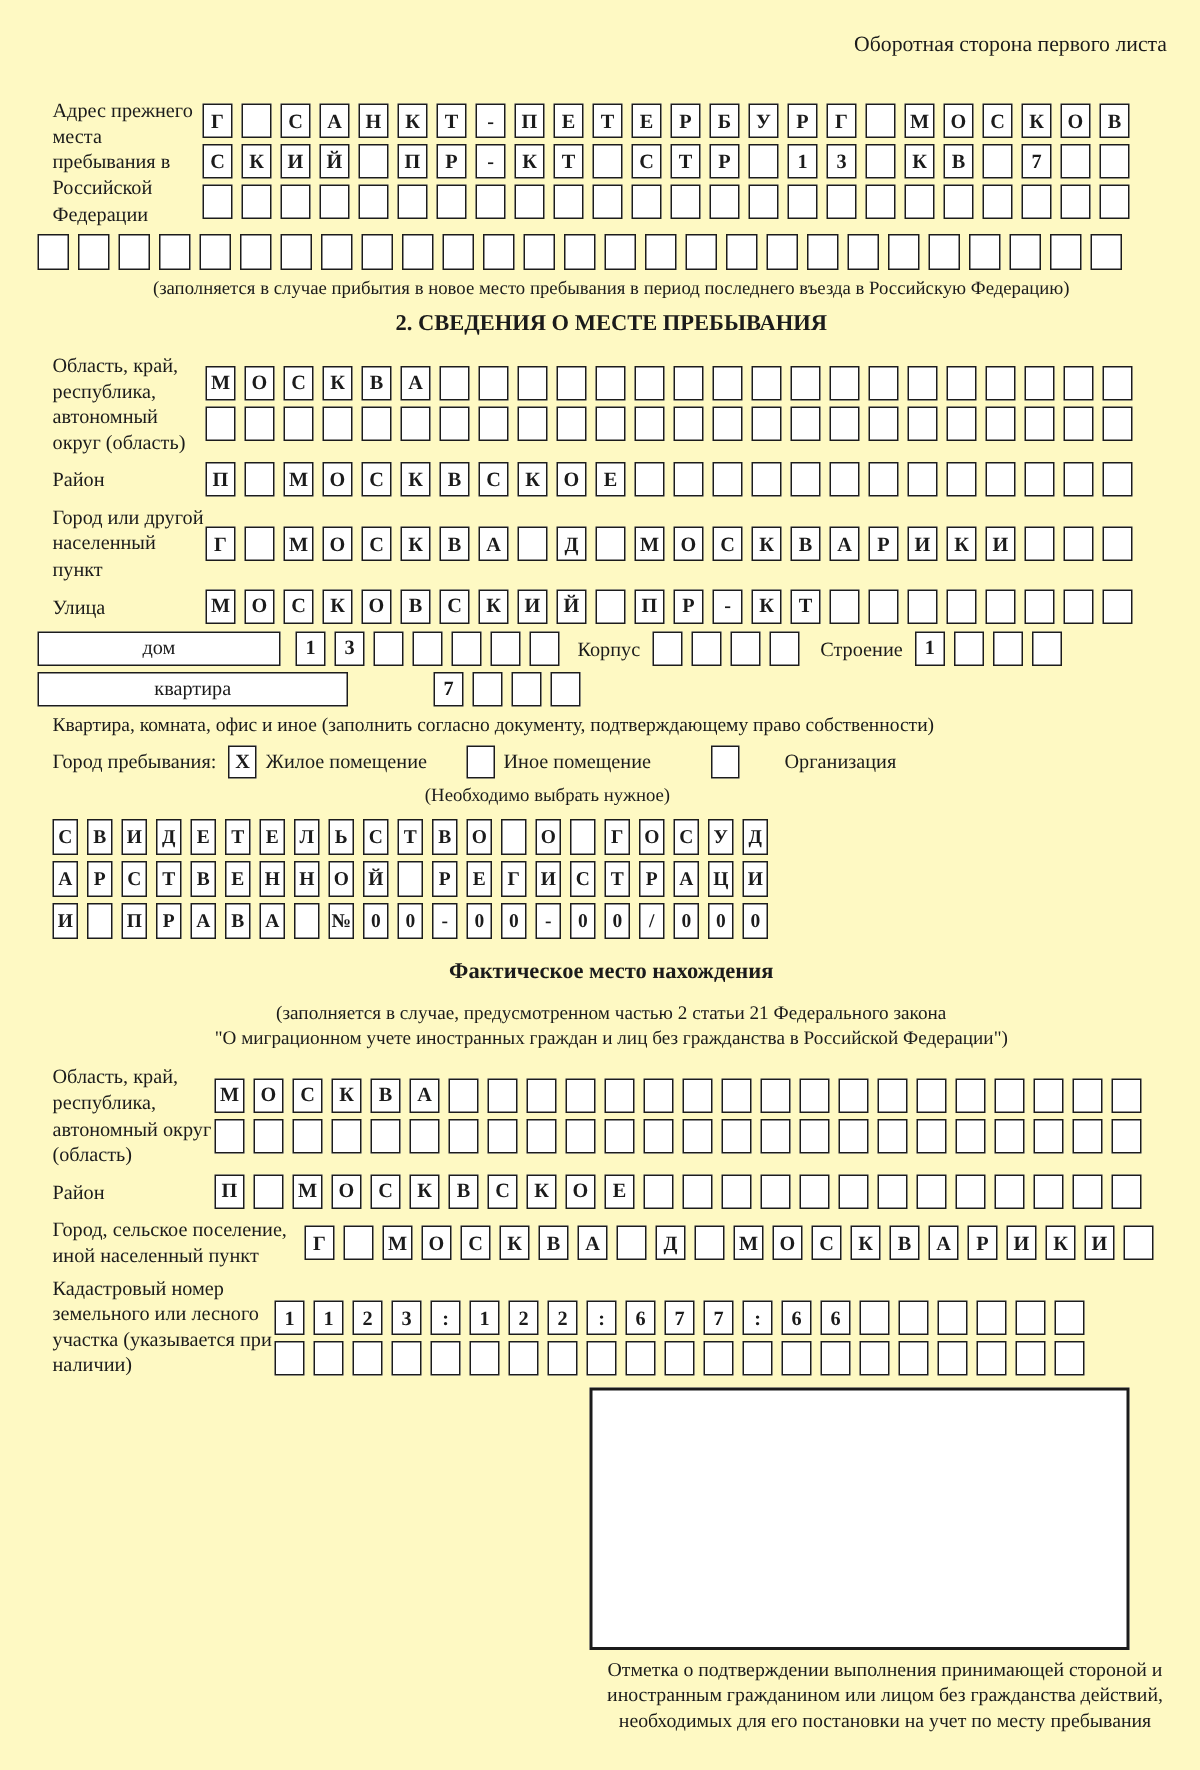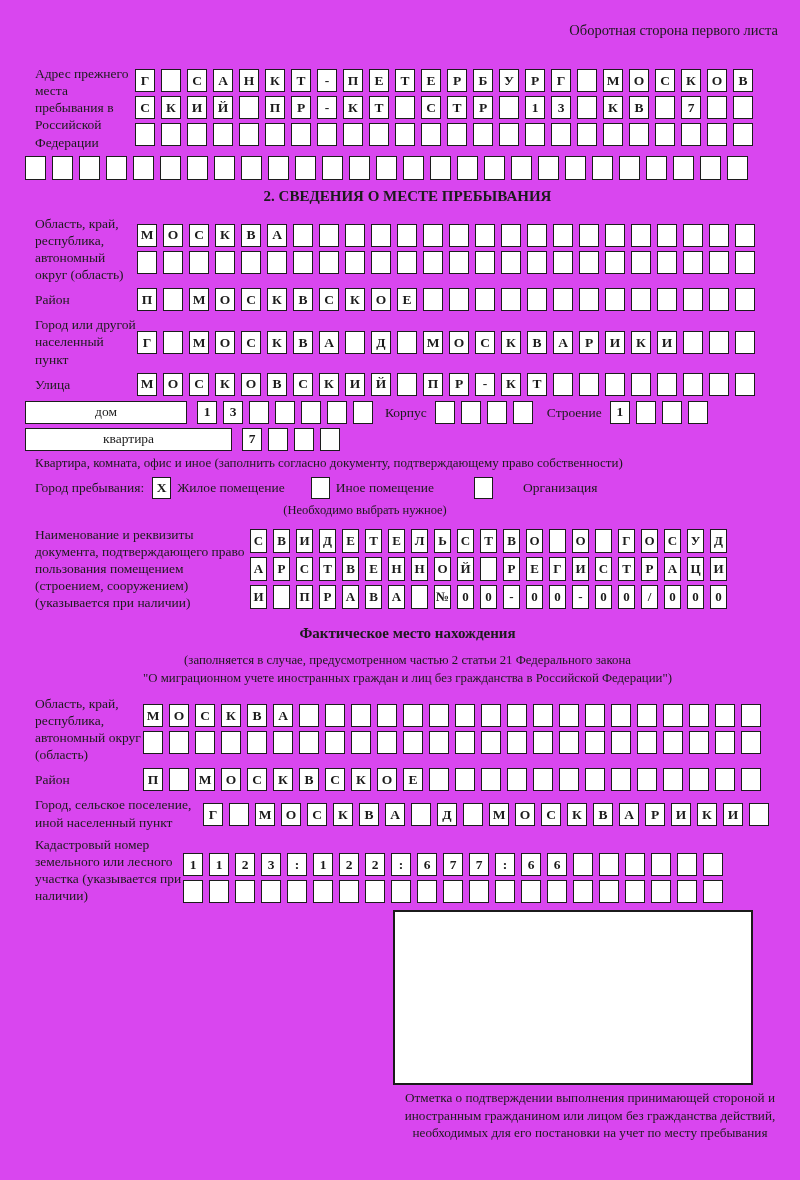--- a/index.html
+++ b/index.html
@@ -1,17 +1,17 @@
 <!DOCTYPE html>
 <html><head>
 <meta charset="utf-8">
 <style>
   html,body{margin:0;padding:0;background:#e8e8e8;}
   .page{
-    width:800px;height:1180px;margin:0 auto;background:#d946ef;
+    width:800px;height:1180px;margin:0 auto;background:#fef9c3;
     font-family:"Liberation Serif", serif;color:#1b1b1b;
     box-sizing:border-box;padding:10px 20px 0 35px;overflow:hidden;position:relative;
   }
   .header-note{text-align:right;font-size:14.5px;margin:12px 2px 26px 0;}
   .field{display:flex;align-items:center;margin-bottom:5px;}
   .flabel{font-size:13.5px;line-height:1.27;flex-shrink:0;}
   .rows{display:flex;flex-direction:column;gap:4px;}
   .cells{display:flex;flex-wrap:nowrap;}
   .cell{
     width:18px;height:21px;border:1.5px solid #1c1c1c;margin-right:6px;
@@ -154,20 +154,21 @@
       <span class="cell"></span>
       <span class="cell"></span>
       <span class="cell"></span>
       <span class="cell"></span>
       <span class="cell"></span>
       <span class="cell"></span>
       <span class="cell"></span>
       <span class="cell"></span>
       <span class="cell"></span>
     </div>
+  <div class="note-center">(заполняется в случае прибытия в новое место пребывания в период последнего въезда в Российскую Федерацию)</div>
 
   <div class="sec-title">2. СВЕДЕНИЯ О МЕСТЕ ПРЕБЫВАНИЯ</div>
 
   <div class="field">
     <div class="flabel" style="width:102px;">Область, край, республика, автономный округ (область)</div>
     <div class="rows">
       <div class="cells">
           <span class="cell">М</span>
           <span class="cell">О</span>
           <span class="cell">С</span>
@@ -332,21 +333,21 @@
       </div>
     <div class="flabel" style="margin:0 8px 0 14px;">Строение</div>
     <div class="cells">
         <span class="cell">1</span>
         <span class="cell"></span>
         <span class="cell"></span>
         <span class="cell"></span>
       </div>
   </div>
 
-  <div class="inline-row" style="margin-left:-10px;">
+  <div class="inline-row" style="margin-left:-10px;gap:47px;">
     <div class="wide-box" style="width:205px;">квартира</div>
     <div class="cells" style="margin-left:10px;">
         <span class="cell">7</span>
         <span class="cell"></span>
         <span class="cell"></span>
         <span class="cell"></span>
       </div>
   </div>
   <div class="note-left">Квартира, комната, офис и иное (заполнить согласно документу, подтверждающему право собственности)</div>
 
@@ -355,21 +356,20 @@
     <div class="chk" style="margin-left:8px;">X</div>
     <div class="opt-label">Жилое помещение</div>
     <div class="chk" style="margin-left:26px;"></div>
     <div class="opt-label">Иное помещение</div>
     <div class="chk" style="margin-left:40px;margin-right:30px;"></div>
     <div class="opt-label">Организация</div>
   </div>
   <div class="stay-note">(Необходимо выбрать нужное)</div>
 
   <div class="field">
-    <div class="flabel" style="width:215px;">Наименование и реквизиты документа, подтверждающего право пользования помещением (строением, сооружением) (указывается при наличии)</div>
     <div class="rows">
       <div class="cells cells-sm">
           <span class="cell">С</span>
           <span class="cell">В</span>
           <span class="cell">И</span>
           <span class="cell">Д</span>
           <span class="cell">Е</span>
           <span class="cell">Т</span>
           <span class="cell">Е</span>
           <span class="cell">Л</span>

